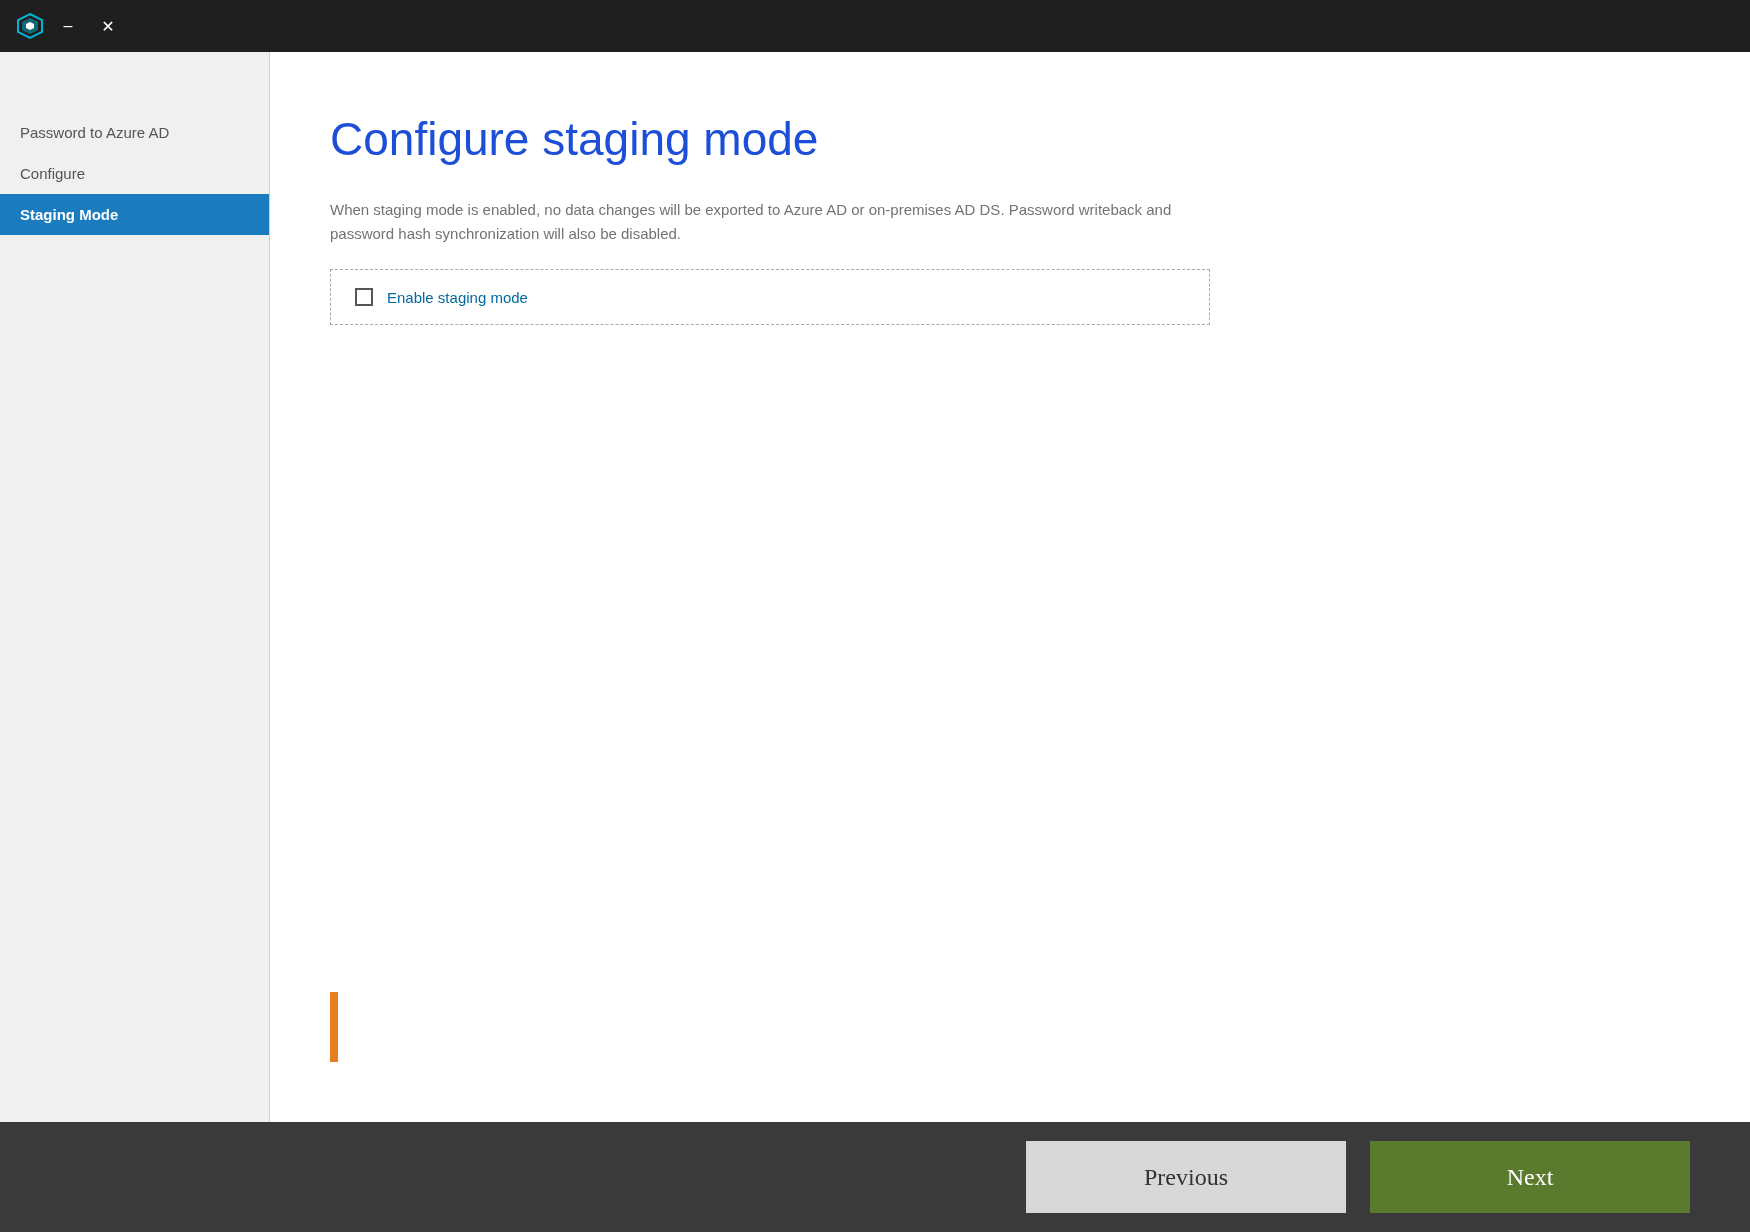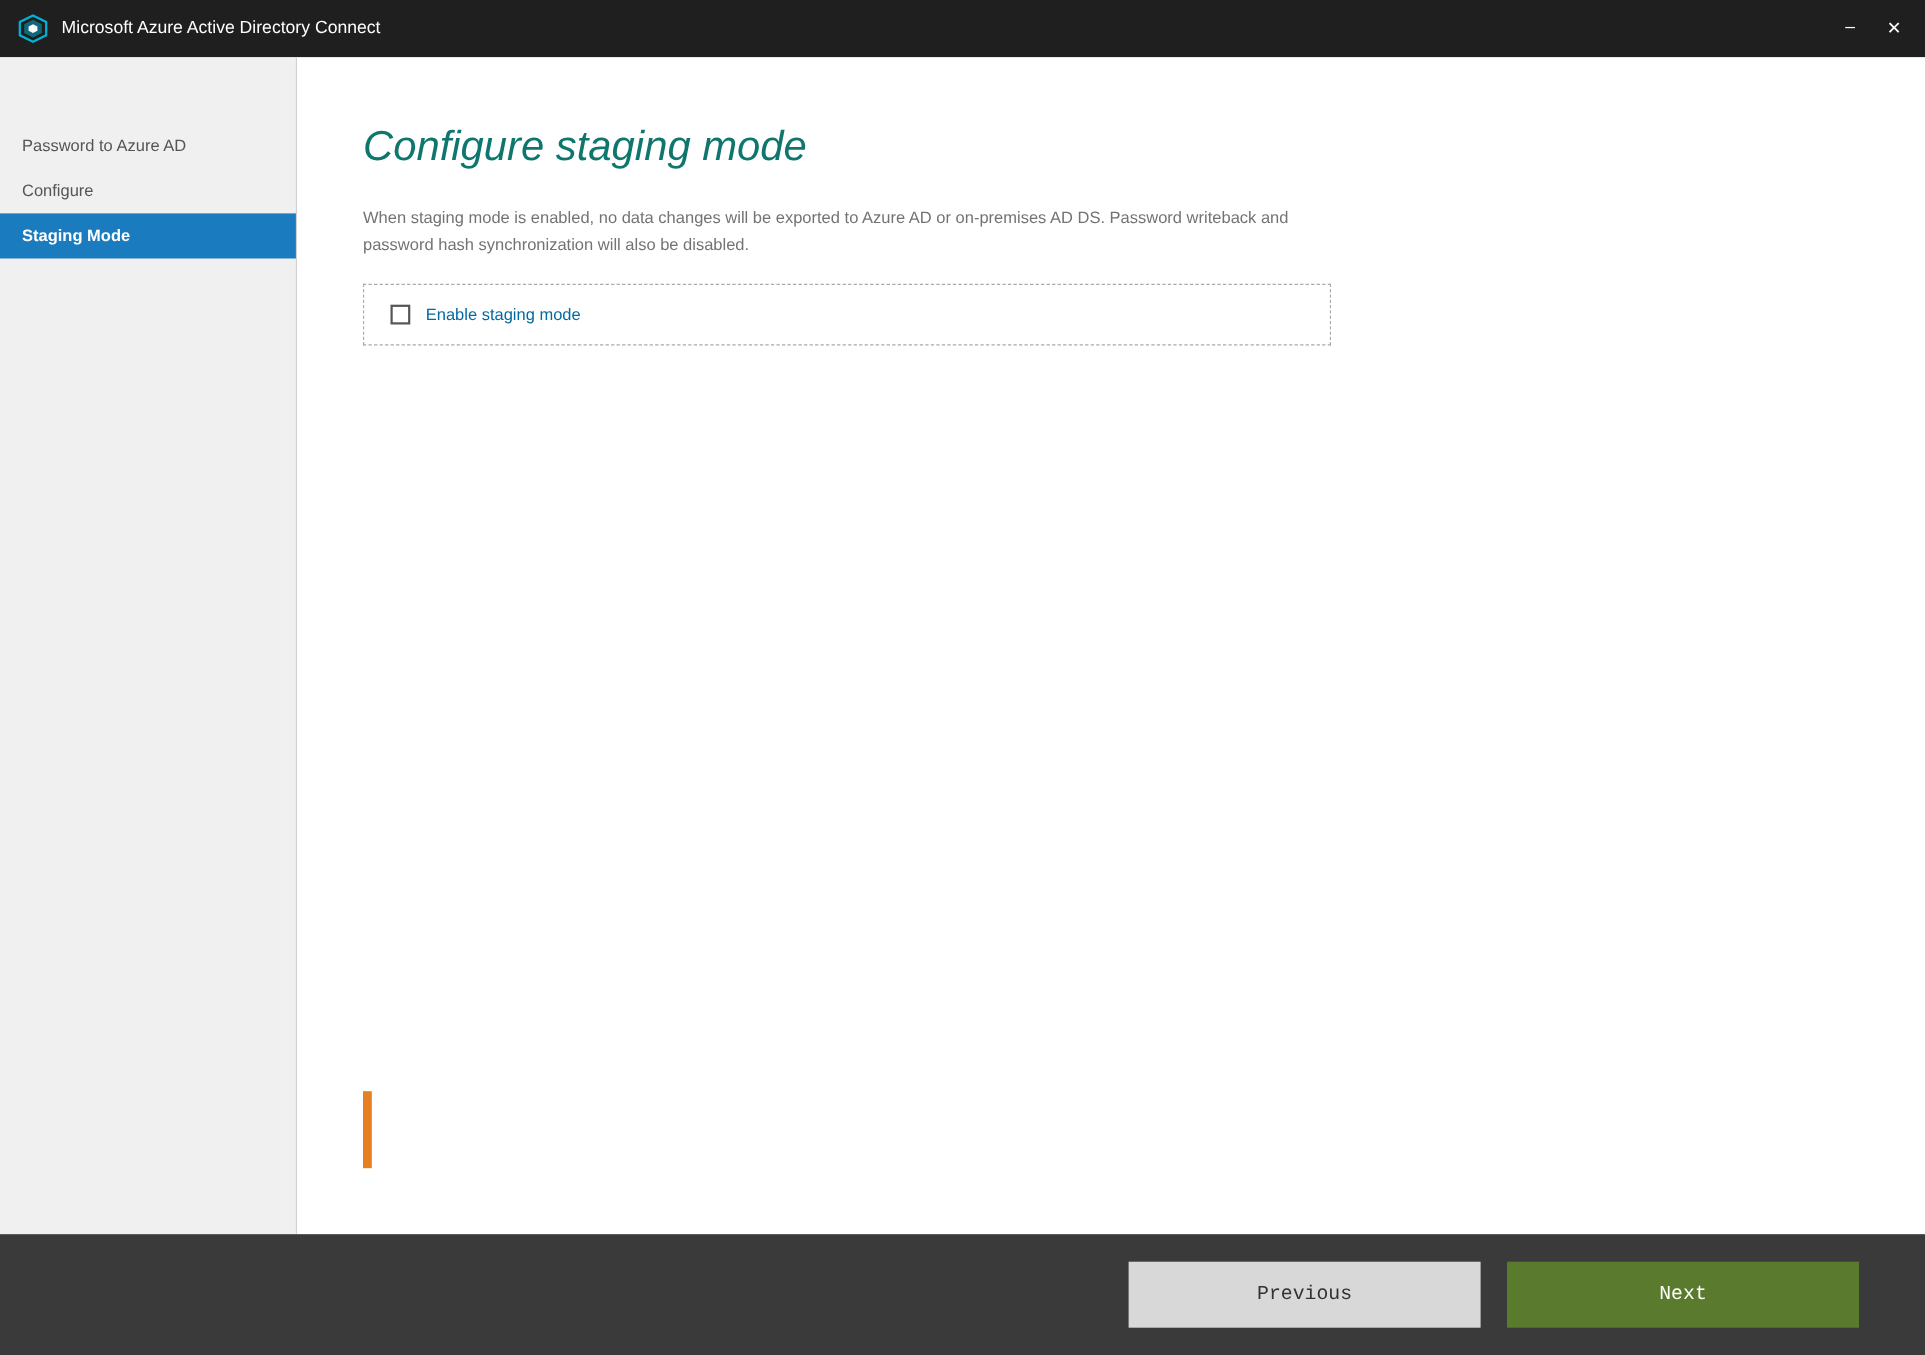--- a/index.html
+++ b/index.html
@@ -89,25 +89,24 @@
     .main-content {
       flex: 1;
       background: #ffffff;
       padding: 60px 60px 40px 60px;
       display: flex;
       flex-direction: column;
       overflow: hidden;
     }
 
     .page-title {
-      font-size: 38px;
+      font-size: 46px;
       font-weight: 300;
-      color: #0f766e;
+      color: #1d4ed8;
       margin-bottom: 32px;
-      font-style: italic;
     }
 
     .description {
       font-size: 15px;
       color: #737373;
       line-height: 1.6;
       max-width: 880px;
       margin-bottom: 23px;
     }
 
@@ -165,46 +164,45 @@
       height: 110px;
       background: #3a3a3a;
       display: flex;
       align-items: center;
       justify-content: flex-end;
       padding: 0 60px;
       gap: 24px;
       flex-shrink: 0;
     }
     .btn {
-      height: 60px;
+      height: 72px;
       min-width: 320px;
-      font-size: 18px;
+      font-size: 24px;
       cursor: pointer;
       border: none;
-      font-family: Liberation Mono, monospace;
+      font-family: Liberation Serif, serif;
     }
     .btn-previous {
       background: #d8d8d8;
       color: #333333;
     }
     .btn-next {
       background: #5a7a2e;
       color: #ffffff;
     }
   </style>
 </head>
 <body>
 
 <div class="titlebar">
   <svg class="titlebar-icon" viewBox="0 0 28 28" xmlns="http://www.w3.org/2000/svg">
     <polygon points="14,2 26,8 26,20 14,26 2,20 2,8" fill="none" stroke="#00b4d8" stroke-width="2"></polygon>
     <polygon points="14,6 22,10 22,18 14,22 6,18 6,10" fill="#00b4d8" opacity="0.5"></polygon>
     <polygon points="14,10 18,12 18,16 14,18 10,16 10,12" fill="#ffffff"></polygon>
   </svg>
-  <span class="titlebar-title">Microsoft Azure Active Directory Connect</span>
   <div class="titlebar-controls">
     <span class="titlebar-btn">–</span>
     <span class="titlebar-btn">✕</span>
   </div>
 </div>
 
 <div class="window-body">
   <div class="content-area">
 
     <div class="sidebar">

